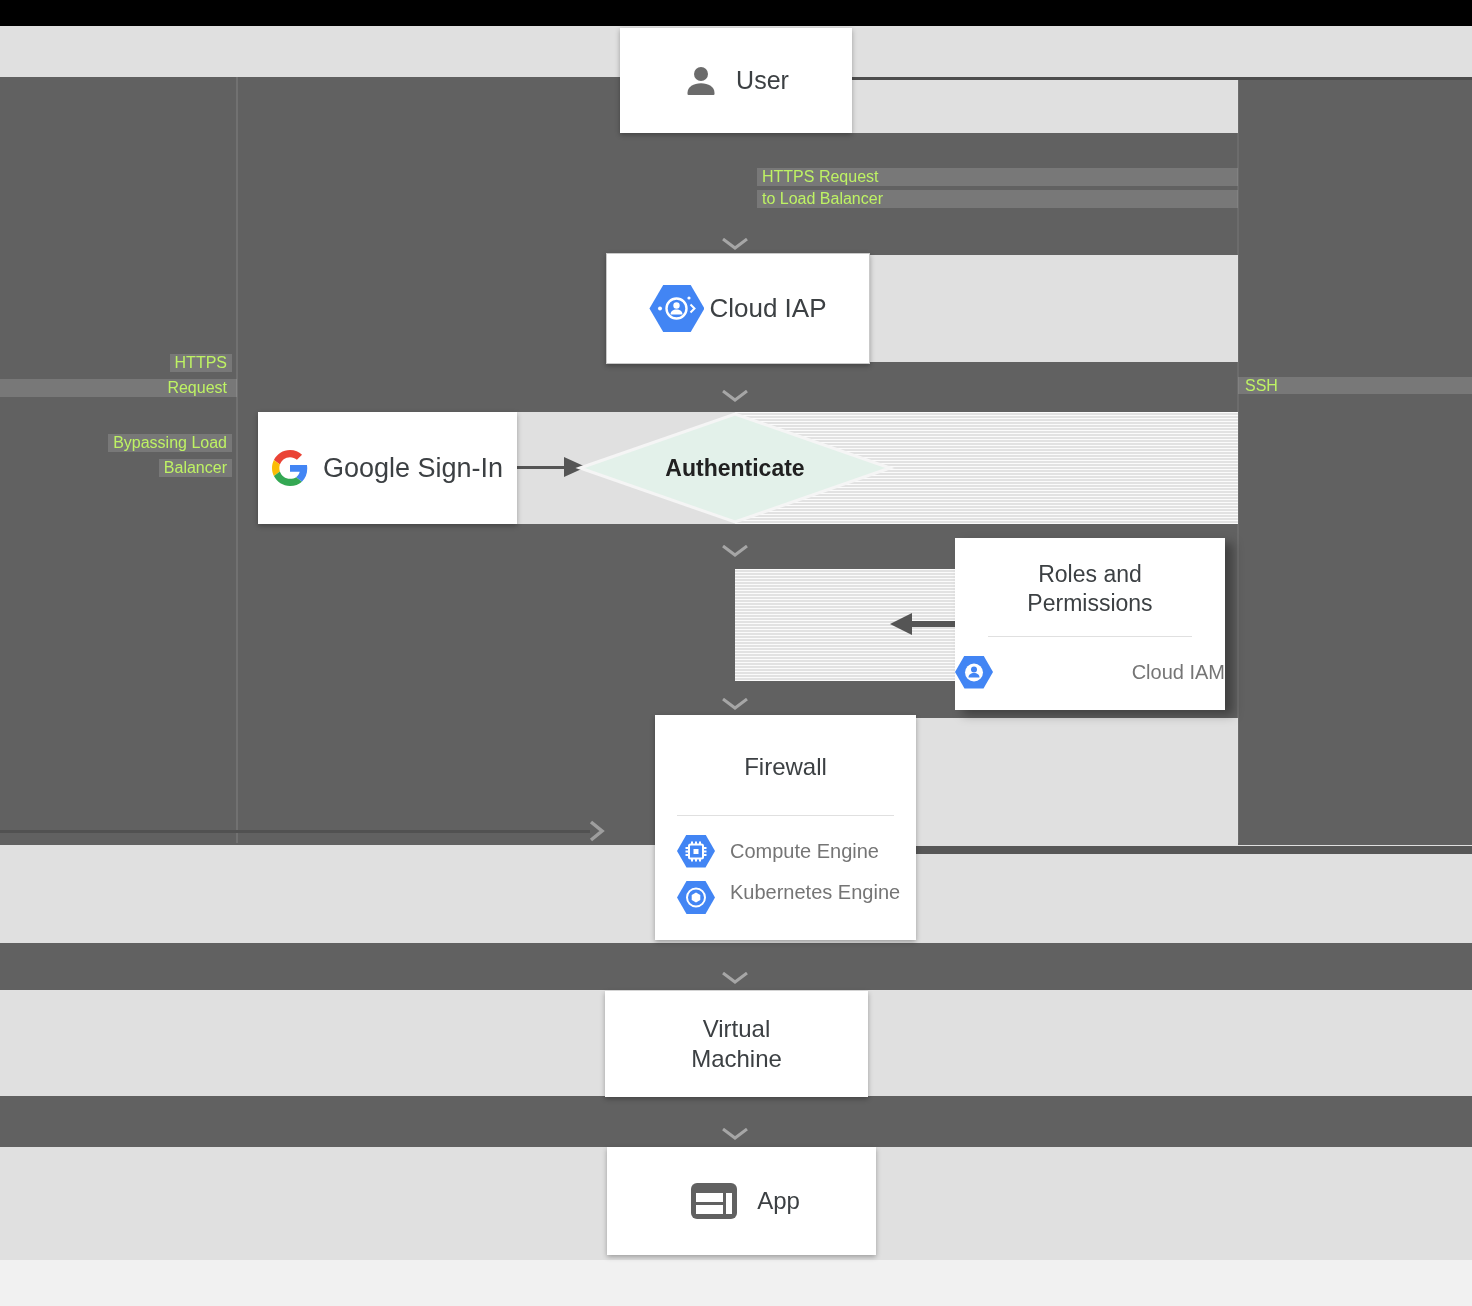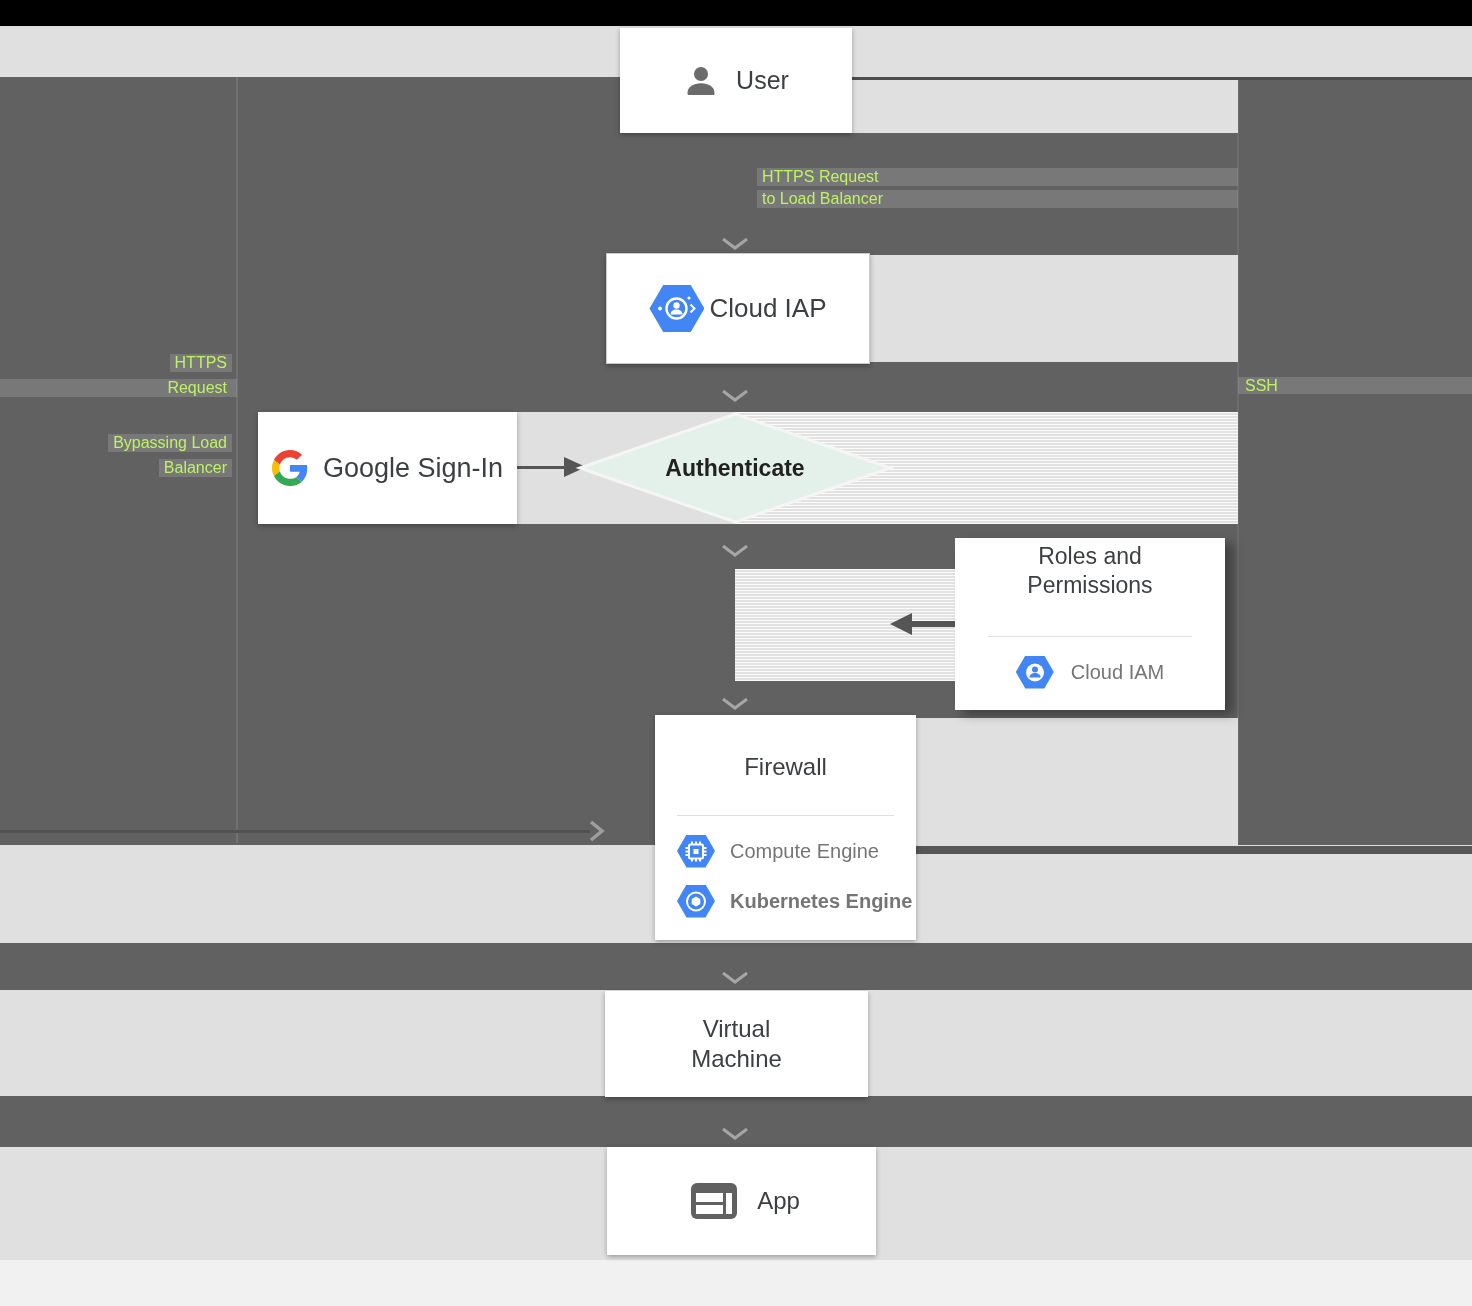--- a/index.html
+++ b/index.html
@@ -136,26 +136,26 @@
         <path fill="#EA4335" d="M24 9.5c3.54 0 6.71 1.22 9.21 3.6l6.85-6.85C35.9 2.38 30.47 0 24 0 14.62 0 6.51 5.38 2.56 13.22l7.98 6.19C12.43 13.72 17.74 9.5 24 9.5z"></path>
         <path fill="#4285F4" d="M46.98 24.55c0-1.57-.15-3.09-.38-4.55H24v9.02h12.94c-.58 2.96-2.26 5.48-4.78 7.18l7.73 6c4.51-4.18 7.09-10.36 7.09-17.65z"></path>
         <path fill="#FBBC05" d="M10.53 28.59c-.48-1.45-.76-2.99-.76-4.59s.27-3.14.76-4.59l-7.98-6.19C.92 16.46 0 20.12 0 24c0 3.88.92 7.54 2.56 10.78l7.97-6.19z"></path>
         <path fill="#34A853" d="M24 48c6.48 0 11.93-2.13 15.89-5.81l-7.73-6c-2.15 1.45-4.92 2.3-8.16 2.3-6.26 0-11.57-4.22-13.47-9.91l-7.98 6.19C6.51 42.62 14.62 48 24 48z"></path>
       </svg>
       <span class="node-label" style="font-size:27px;">Google Sign-In</span>
     </div>
   </div>
 
   <div class="wbox" style="left:955px;top:538px;width:270px;height:172px;box-shadow:8px 5px 10px rgba(0,0,0,.35);">
-    <div style="text-align:center;padding-top:4px;font-size:23px;line-height:29px;" class="node-label">
+    <div style="text-align:center;padding-top:22px;font-size:23px;line-height:29px;" class="node-label">
       <div>Roles and</div>
       <div>Permissions</div>
     </div>
     <div class="divider" style="left:33px;top:98px;width:204px;"></div>
-    <div class="abs rowflex" style="left:0;top:112px;width:270px;height:44px;gap:17px;">
+    <div class="abs rowflex" style="left:0;top:112px;width:270px;height:44px;gap:17px;justify-content:space-between;">
       <div class="hex" style="width:38px;height:33px;">
         <svg width="38" height="33" viewBox="0 0 38 33">
           <circle cx="19" cy="16.5" r="9" fill="#fff"></circle>
           <circle cx="19" cy="13.5" r="3" fill="#4285f4"></circle>
           <path d="M13.5 21.5 c0-3 2.4-4.6 5.5-4.6 s5.5 1.6 5.5 4.6 z" fill="#4285f4"></path>
         </svg>
       </div>
       <span class="sub-label" style="font-size:20px;">Cloud IAM</span>
     </div>
   </div>
@@ -179,21 +179,21 @@
             <rect x="26" y="12" width="3.5" height="2"></rect>
               <rect x="26" y="15.5" width="3.5" height="2"></rect>
               <rect x="26" y="19" width="3.5" height="2"></rect>
           </g>
           <rect x="12" y="9.5" width="14" height="14" rx="1.5" fill="none" stroke="#fff" stroke-width="2"></rect>
           <rect x="16.5" y="14" width="5" height="5" fill="#fff"></rect>
         </svg>
       </div>
       <span class="sub-label" style="font-size:20px;">Compute Engine</span>
     </div>
-    <div class="abs" style="left:22px;top:166px;display:flex;align-items:center;gap:15px;height:40px;font-weight:bold;">
+    <div class="abs" style="left:22px;top:166px;display:flex;gap:15px;height:40px;">
       <div class="hex" style="width:38px;height:33px;">
         <svg width="38" height="33" viewBox="0 0 38 33">
           <circle cx="19" cy="16.5" r="9" fill="none" stroke="#fff" stroke-width="2"></circle>
           <polygon points="19,11.5 23.3,14 23.3,19 19,21.5 14.7,19 14.7,14" fill="#fff"></polygon>
         </svg>
       </div>
       <span class="sub-label" style="font-size:20px;">Kubernetes Engine</span>
     </div>
   </div>
 

